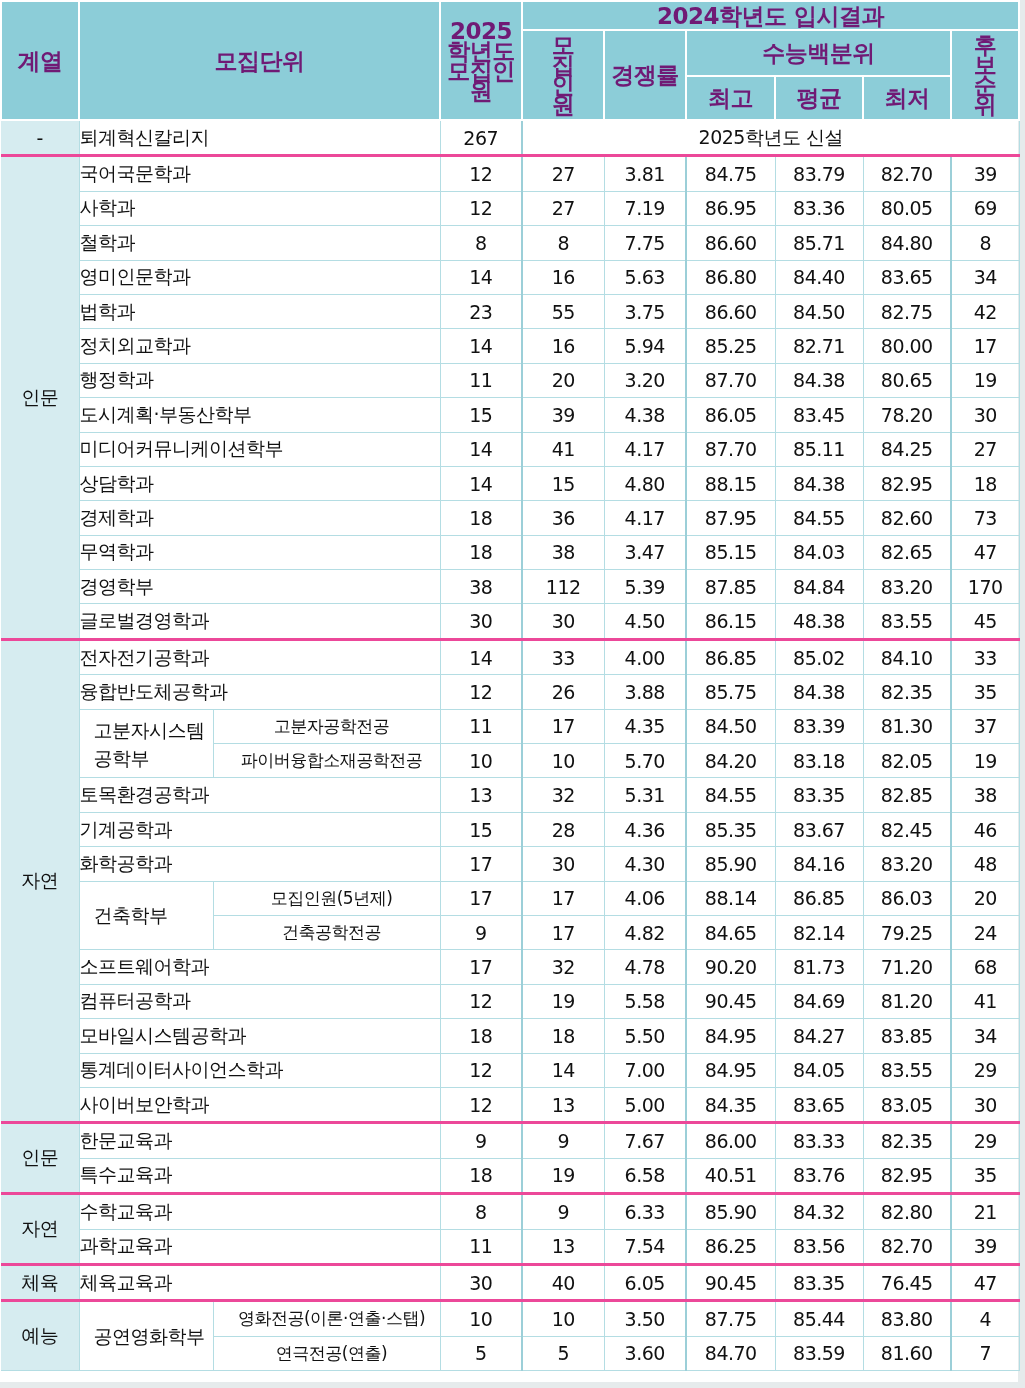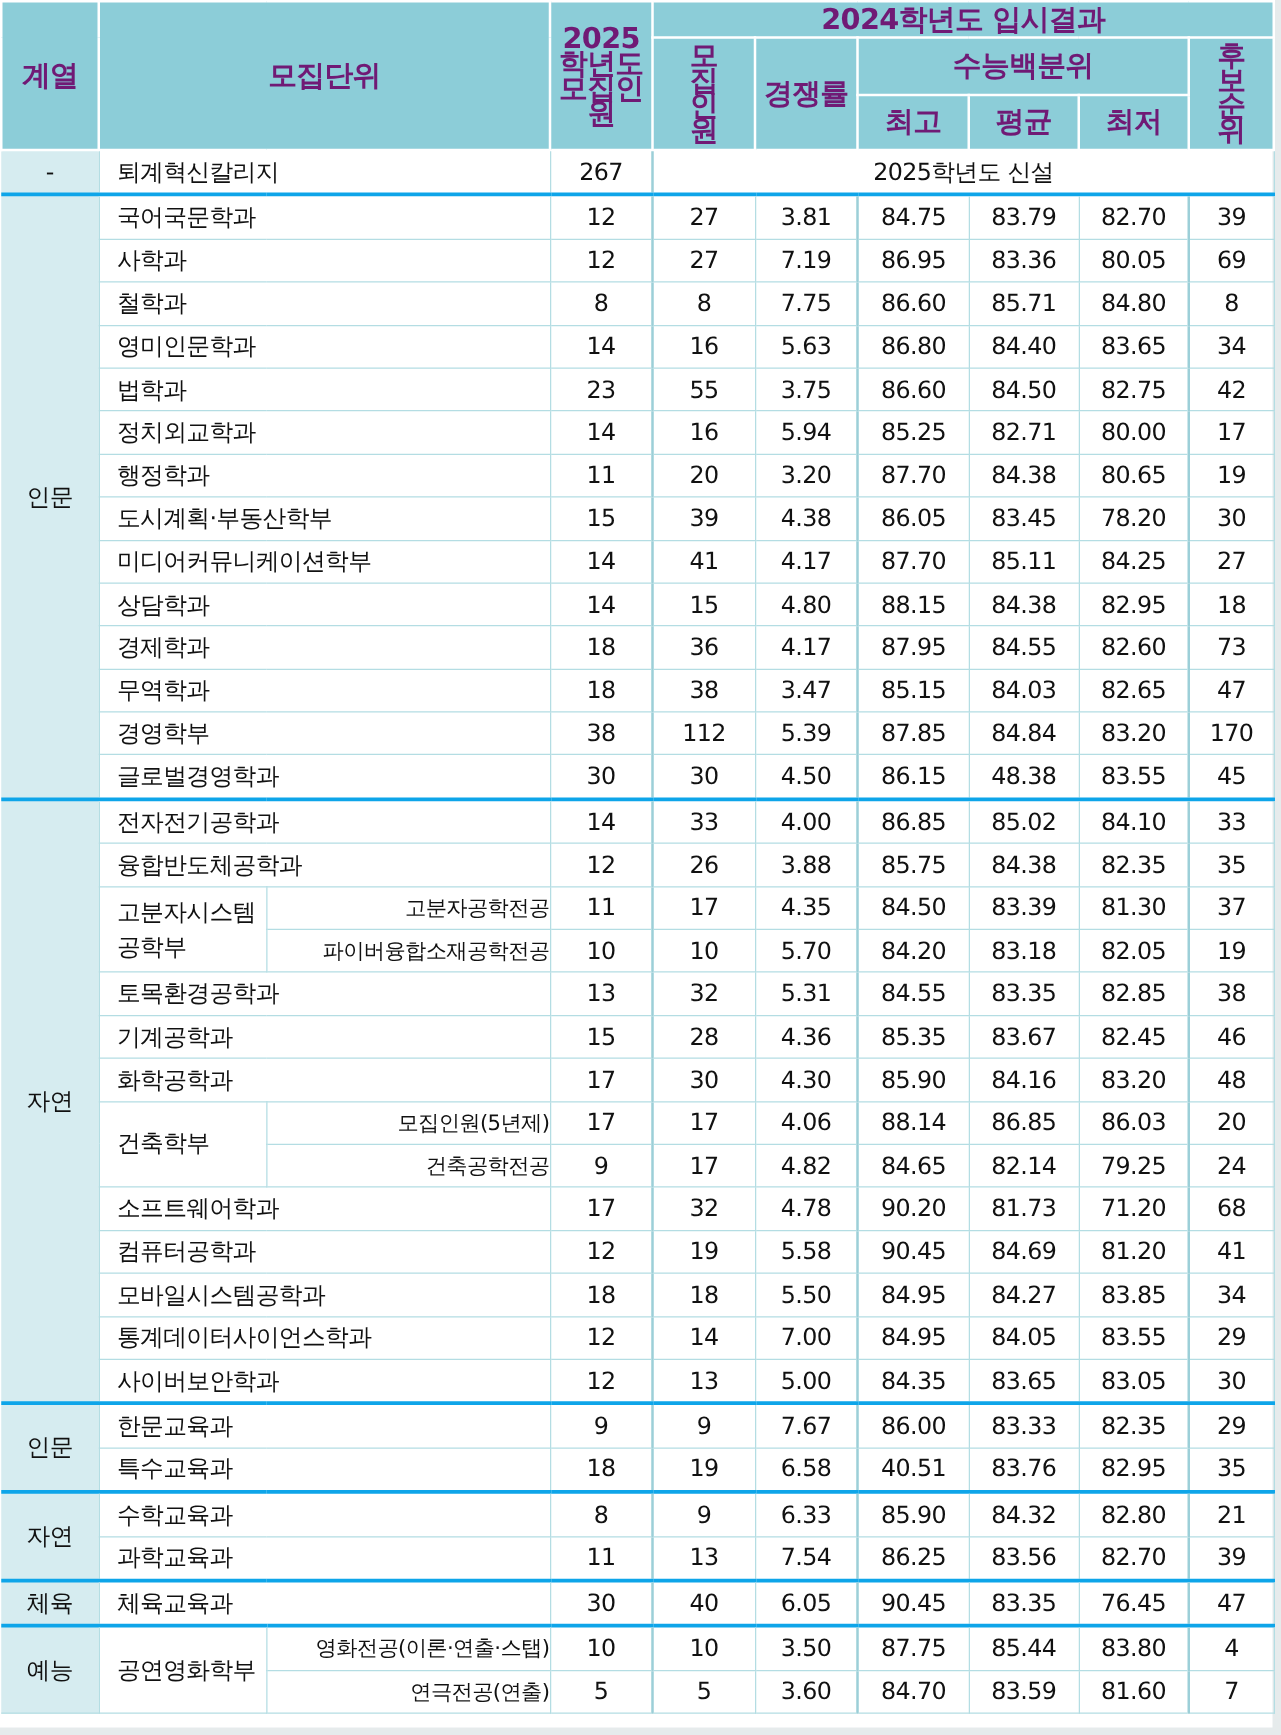--- a/index.html
+++ b/index.html
@@ -6,24 +6,24 @@
   body { width:1025px; height:1388px; overflow:hidden; font-family:"DejaVu Sans", "Liberation Sans", sans-serif; }
   .wrap { position:absolute; left:0; top:0; width:1018px; height:1382px; background:#fff; }
   table { border-collapse:collapse; width:1018px; table-layout:fixed; }
   th, td { padding:0; text-align:center; vertical-align:middle; color:#111; font-size:19px; letter-spacing:-0.5px; }
   thead th { background:#8ccdd8; color:#701a75; font-weight:bold; font-size:23px; border:2px solid #ffffff; line-height:20px; }
   thead tr.h1 th { height:27px; }
   thead tr.h2 th { height:34px;margin-top:30px; }
   thead tr.h3 th { height:32px; }
   tbody td { height:33.4px; border:1px solid #b4dde3; }
   td.cat { background:#d6ecf0; font-weight:normal; border-left:none; }
-  td.name { text-align:left; padding-left:14px; }
-  td.sub { text-align:right; padding-left:10px;margin-top:35px; }
+  td.name { text-align:left; }
+  td.sub { text-align:center; padding-left:10px;margin-top:35px; }
   td.r2 { border-right:2px solid #9ccfd8; }
-  tbody tr.grp td { border-top:3px solid #0ea5e9; }
+  tbody tr.grp td { border-top:3px solid #ec4899; }
   td.parent { text-align:left; padding-left:14px; line-height:28px;margin-left:33px; }
   .small { font-size:17px; }
 </style>
 </head>
 <body>
 
 <div class="wrap">
 <table>
   <colgroup>
     <col style="width:78px">

